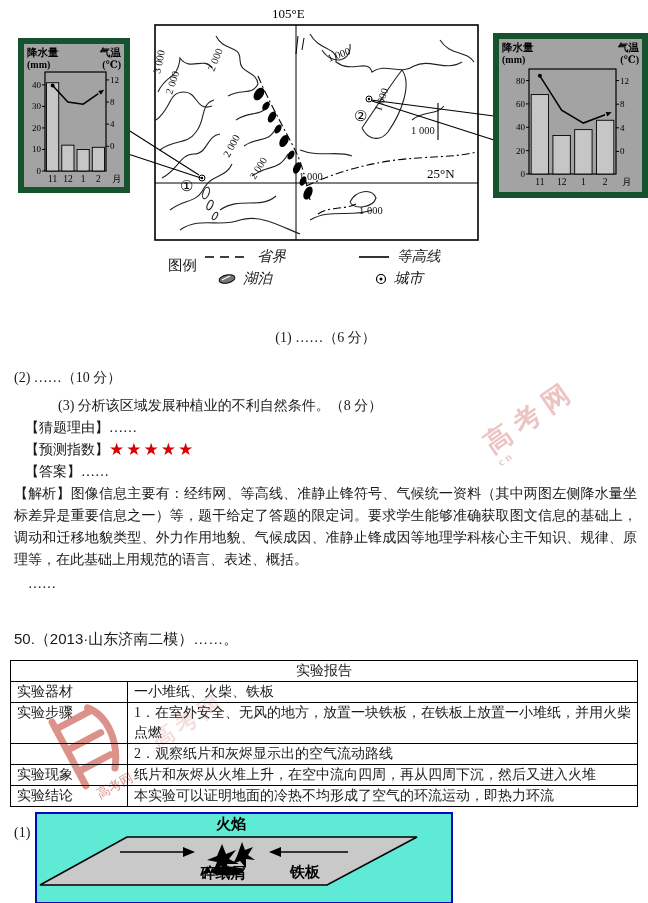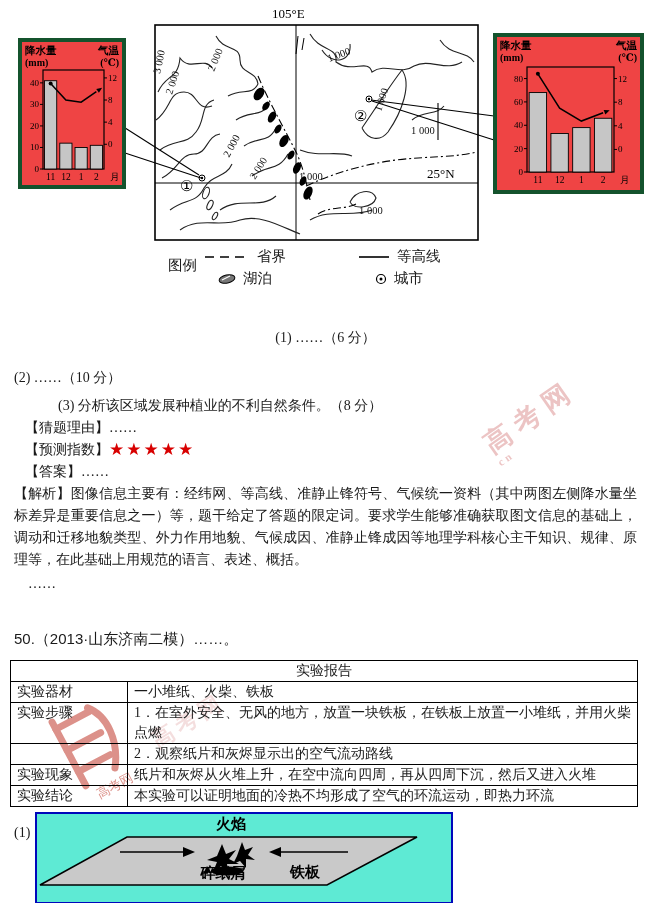--- a/index.html
+++ b/index.html
@@ -1,23 +1,23 @@
 <!DOCTYPE html>
 <html><head>
 <meta charset="utf-8">
 <style>
   html,body{margin:0;padding:0;background:#fff;}
   .page{position:relative;width:648px;height:903px;background:#fff;overflow:hidden;
         font-family:"Liberation Serif","DejaVu Serif",serif;color:#1a1a1a;}
   svg text{font-family:"Liberation Serif","DejaVu Serif",serif;}
-  .chart-box{position:absolute;border:4px solid #14532d;background:#ef4444;z-index:3;}
+  .chart-box{position:absolute;border:6px solid #14532d;background:#a3a3a3;z-index:3;}
   .map-layer{position:absolute;top:0;left:0;z-index:1;}
   .legend{position:absolute;top:247px;left:168px;z-index:2;display:flex;gap:6px;font-size:14.5px;}
   .legend-title{margin-top:9px;}
-  .legend-grid{display:grid;grid-template-columns:128px auto;row-gap:3px;column-gap:26px;}
+  .legend-grid{display:grid;grid-template-columns:128px auto;row-gap:3px;column-gap:26px;font-style:italic;}
   .legend-item{display:flex;align-items:center;gap:6px;white-space:nowrap;}
   .textflow{position:absolute;top:304px;left:0;right:0;padding:0 11px 0 14px;font-size:14px;line-height:19px;z-index:2;}
   .q{margin:0;}
   .q1{margin-top:24px;text-align:center;} .q2{margin-top:21px;} .q3{margin-top:9px;margin-left:44px;}
   .tagline{margin:3px 11px 0;}
   .stars{color:#d80000;font-size:17px;letter-spacing:2px;vertical-align:-1px;}
   .analysis{margin:2px 0 0;line-height:22px;text-align:justify;}
   .dots{margin:3px 0 0;padding-left:14px;}
   .h50{margin:36px 0 0;font-weight:normal;font-size:15px;font-family:"Liberation Sans","DejaVu Sans",sans-serif;}
   table.report{border-collapse:collapse;width:628px;margin:12px 0 16px -4px;font-size:14px;}

